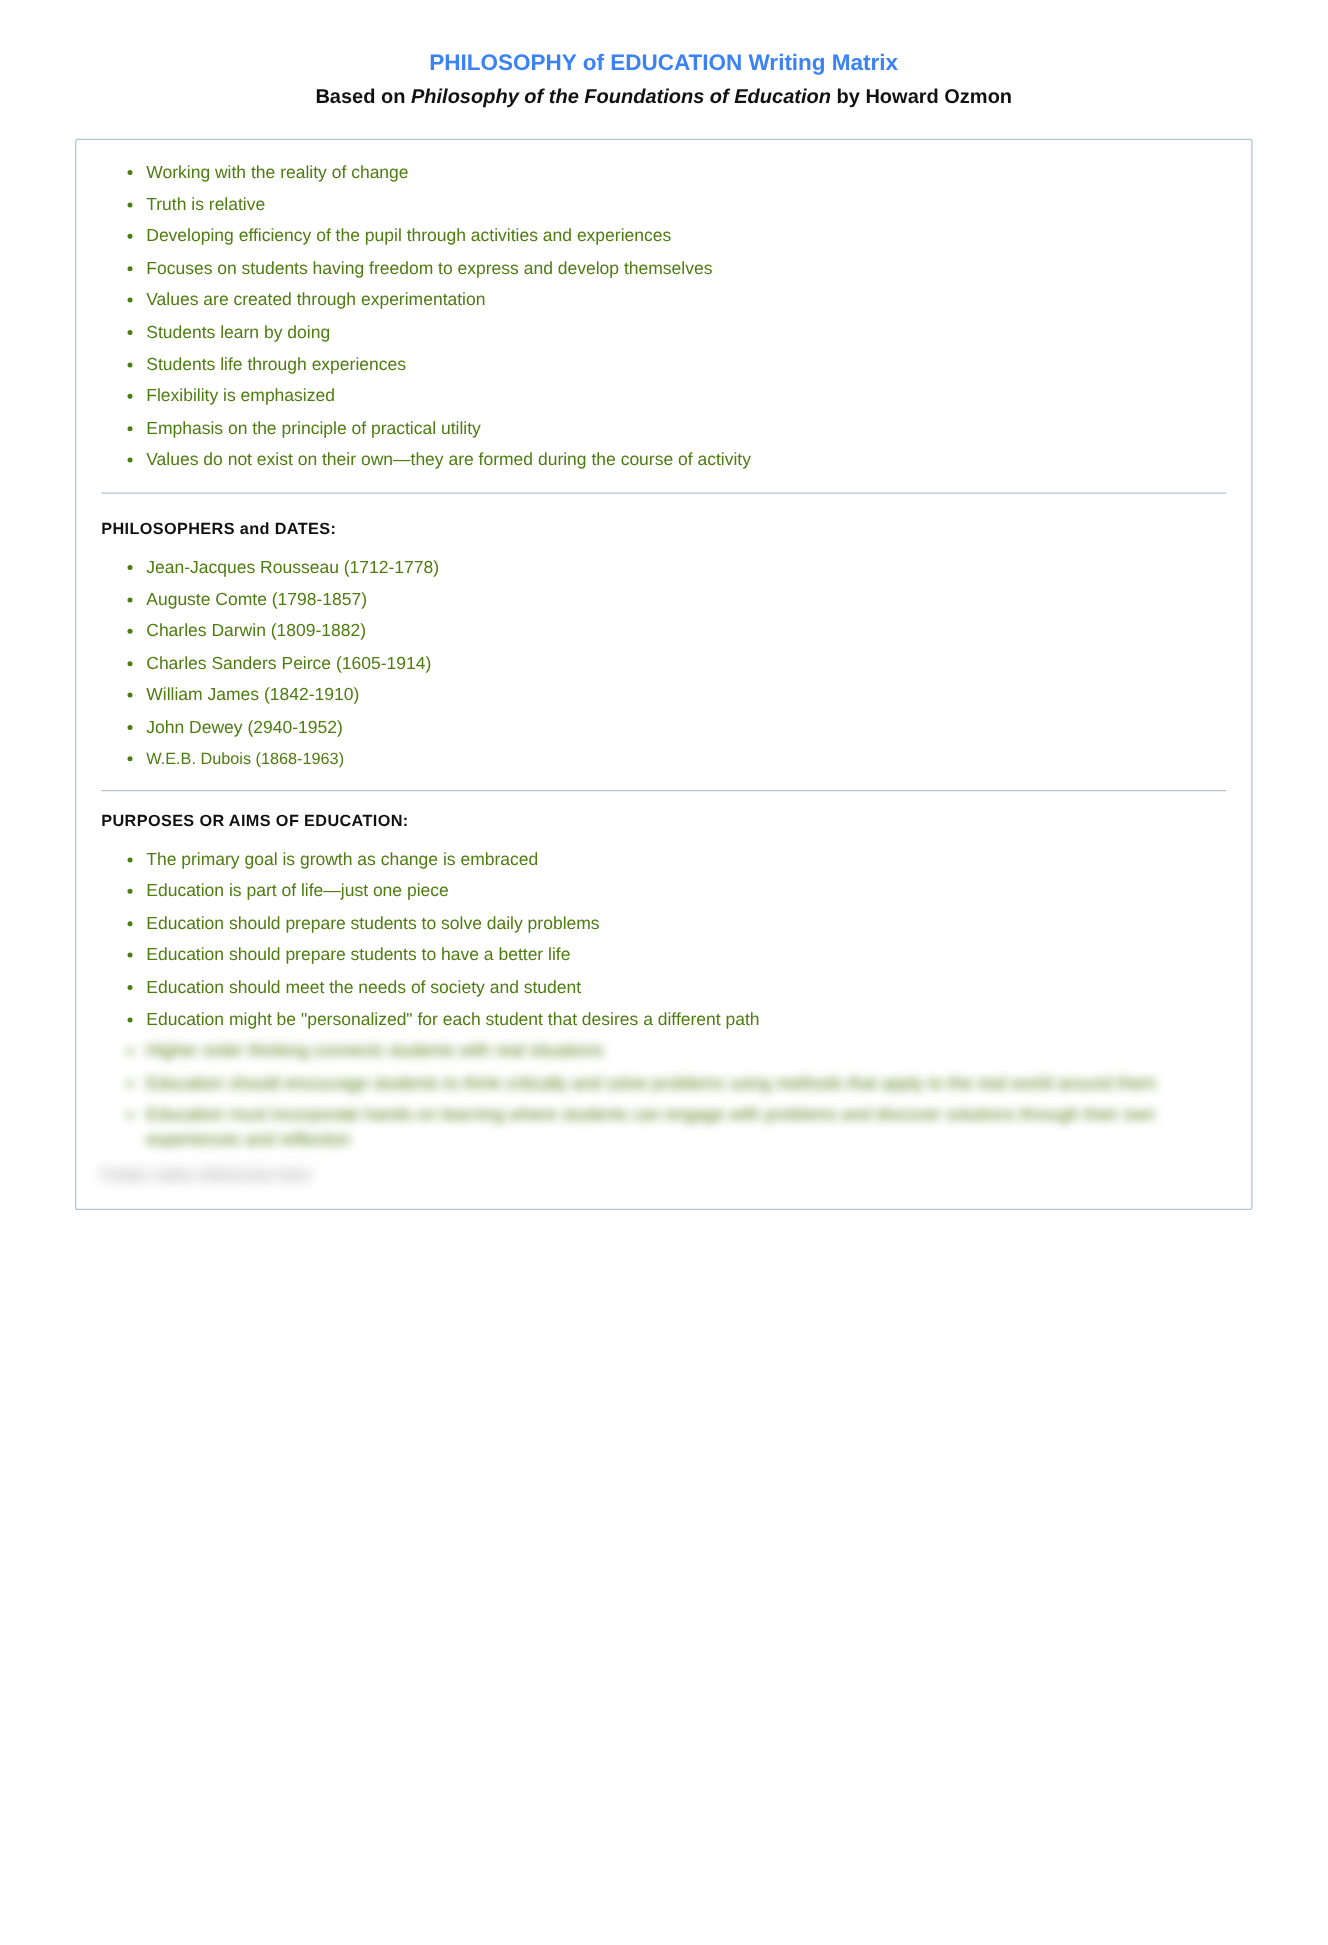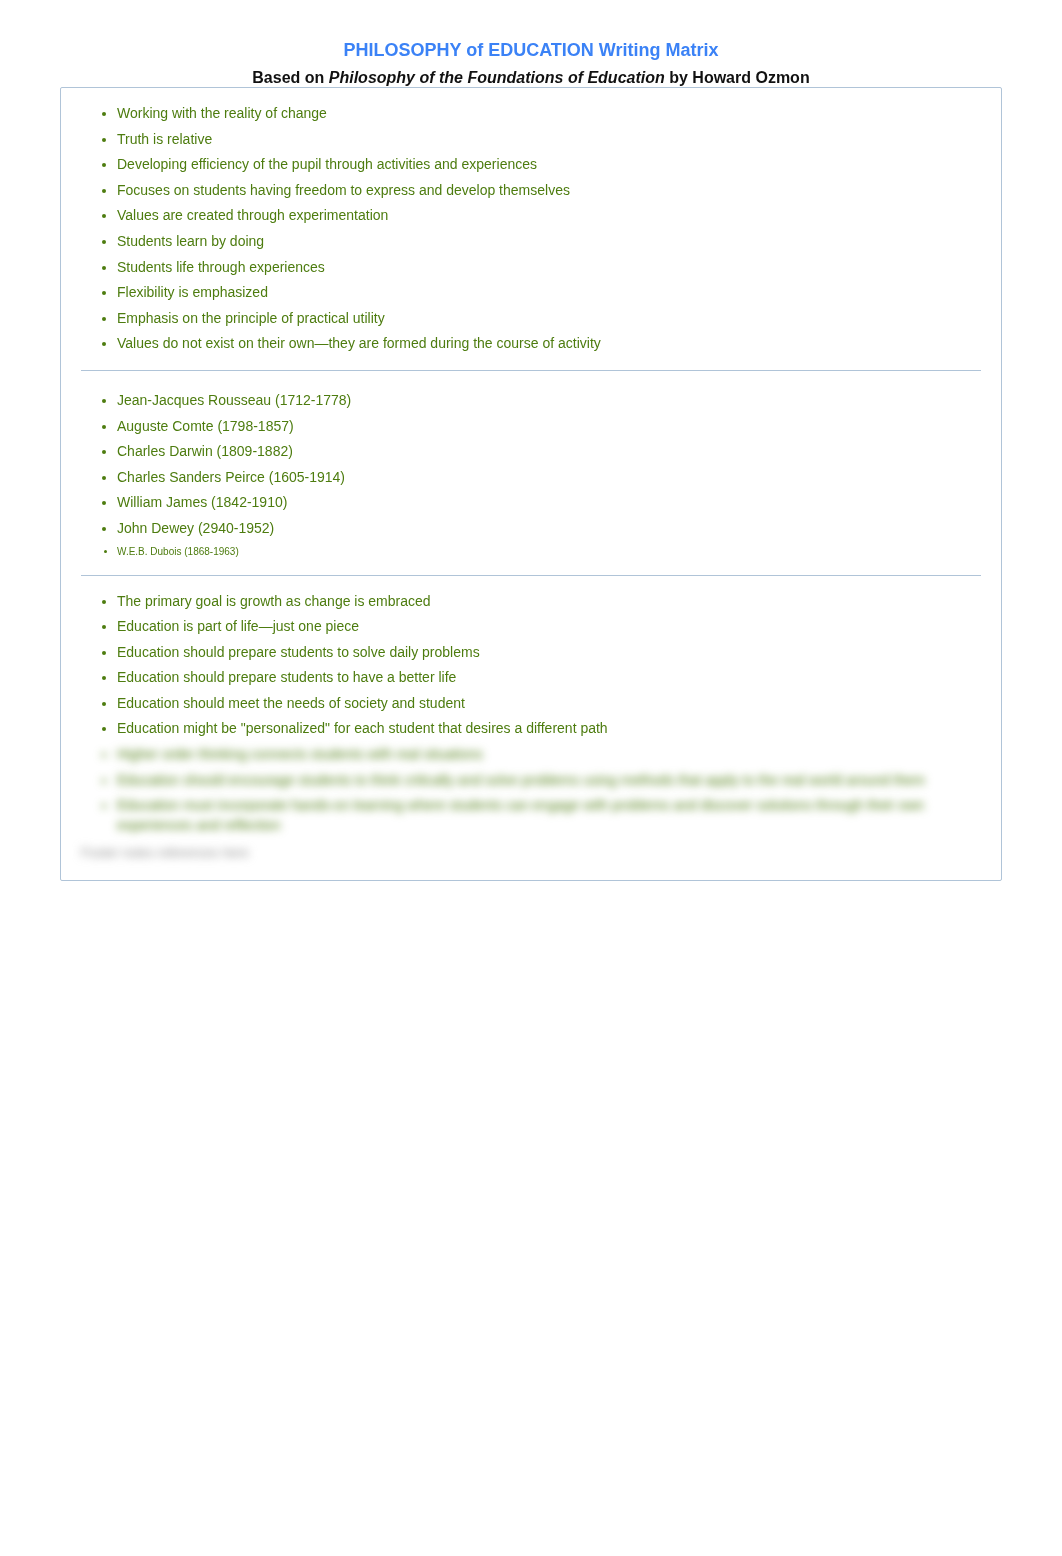--- a/index.html
+++ b/index.html
@@ -22,20 +22,21 @@
       font-size: 18px;
       font-weight: bold;
       margin-bottom: 8px;
       color: #3b82f6;
     }
 
     .page-subtitle {
       text-align: center;
       font-size: 16px;
       font-weight: bold;
+      margin-bottom: 24px;
       color: #111111;
     }
 
     .page-subtitle em {
       font-style: italic;
     }
 
     .section-box {
       border: 1px solid #b0c4d8;
       border-radius: 2px;
@@ -134,35 +135,37 @@
         <li>Students life through experiences</li>
         <li>Flexibility is emphasized</li>
         <li>Emphasis on the principle of practical utility</li>
         <li>Values do not exist on their own—they are formed during the course of activity</li>
       </ul>
   </div>
 
   <hr class="divider">
 
   <div class="philosophers-section">
+    <div class="section-header">PHILOSOPHERS and DATES:</div>
     <ul class="bullet-list">
 
     <li>Jean-Jacques Rousseau (1712-1778)</li>
         <li>Auguste Comte (1798-1857)</li>
         <li>Charles Darwin (1809-1882)</li>
         <li>Charles Sanders Peirce (1605-1914)</li>
         <li>William James (1842-1910)</li>
         <li>John Dewey (2940-1952)</li>
-        <li style="list-style-type: disc; font-size: 10px;">W.E.B. Dubois (1868-1963)</li>
+        <li style="list-style-type: disc; font-size: 13px;">W.E.B. Dubois (1868-1963)</li>
       </ul>
   </div>
 
   <hr class="divider">
 
   <div class="purposes-section">
+    <div class="section-header">PURPOSES OR AIMS OF EDUCATION:</div>
     <ul class="bullet-list">
 
     <li>The primary goal is growth as change is embraced</li>
         <li>Education is part of life—just one piece</li>
         <li>Education should prepare students to solve daily problems</li>
         <li>Education should prepare students to have a better life</li>
         <li>Education should meet the needs of society and student</li>
         <li>Education might be "personalized" for each student that desires a different path</li>
       </ul>
     <ul class="bullet-list">

